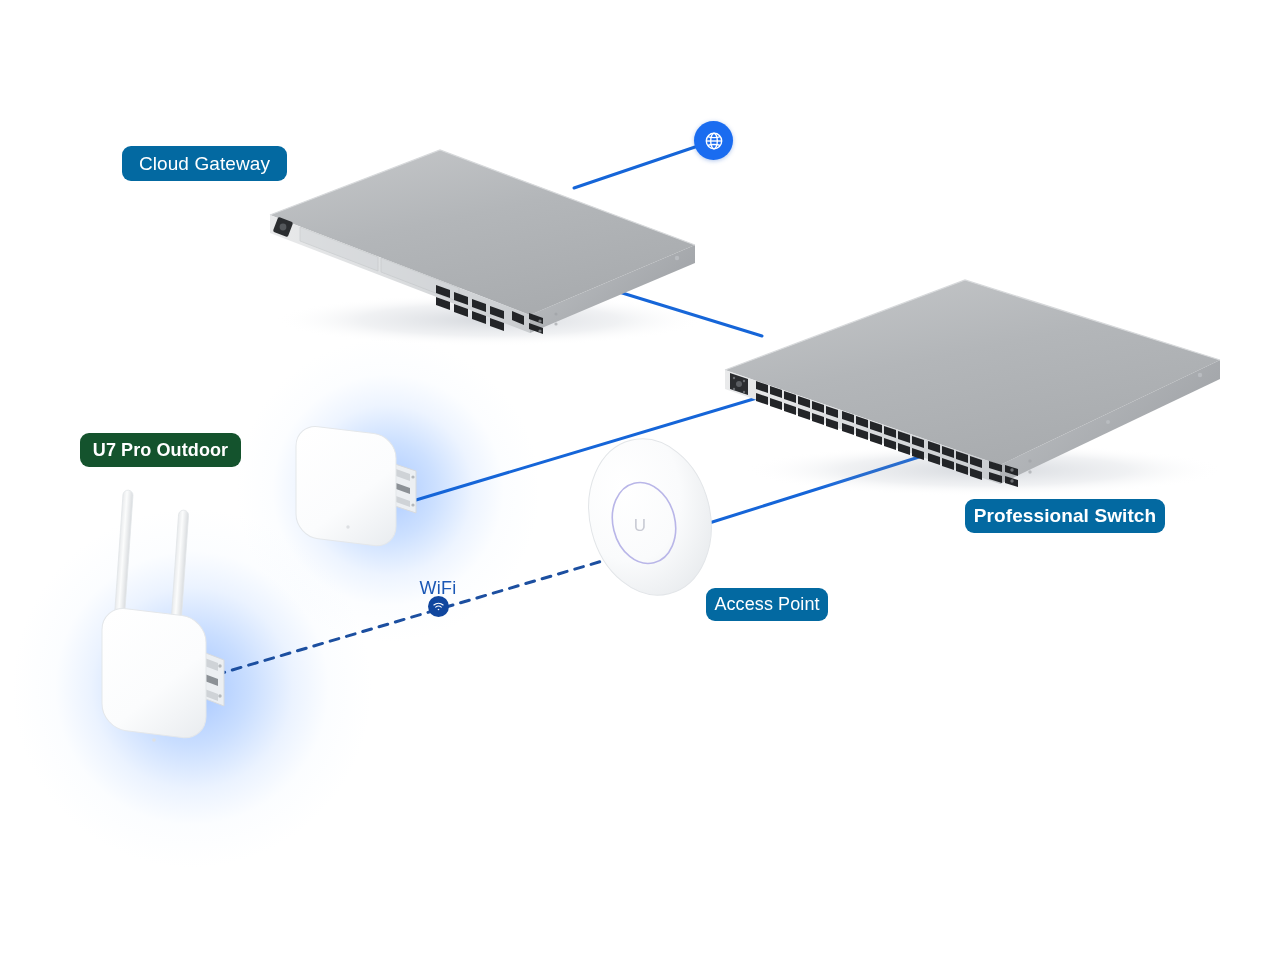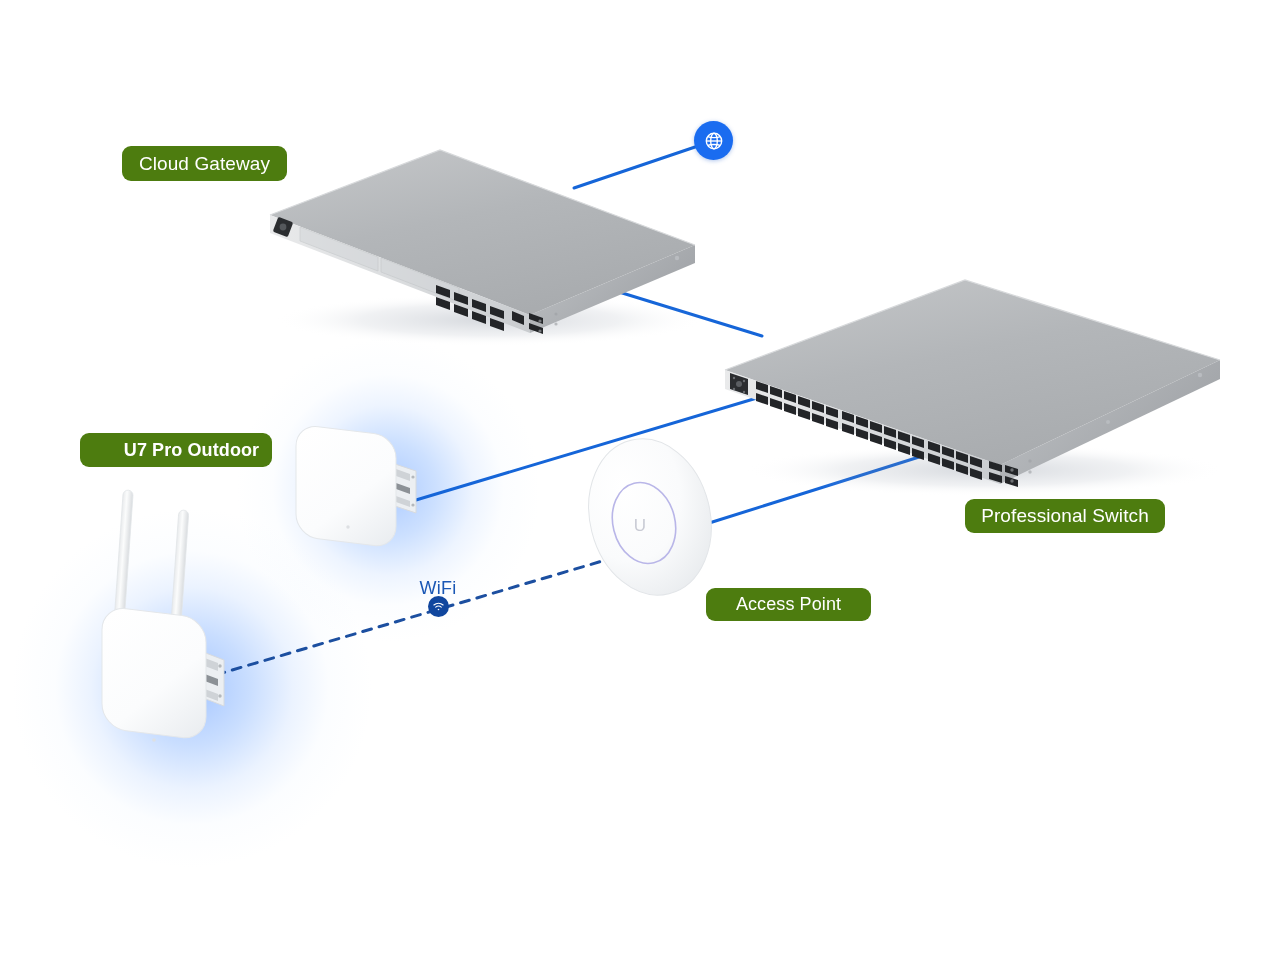--- a/index.html
+++ b/index.html
@@ -39,27 +39,27 @@
 
   
   .label{
     position:absolute;
     display:flex;align-items:center;justify-content:center;
     color:#ffffff;
     border-radius:9px;
     white-space:nowrap;
     letter-spacing:.1px;
   }
-  .label.grey{background:#4d7c0f;}
-  .label.blue{background:#4d7c0f;padding-left:31px;}
+  .label.grey{background:#0369a1;}
+  .label.blue{background:#14532d;}
 
   #label-cloud-gateway{left:122px;top:146px;width:165px;height:35px;font-size:19px;}
   #label-u7{left:80px;top:433px;width:161px;height:34px;font-size:18px;font-weight:700;}
-  #label-switch{left:965px;top:499px;width:200px;height:34px;font-size:19px;}
-  #label-ap{left:706px;top:588px;width:165px;height:33px;font-size:18px;}
+  #label-switch{left:965px;top:499px;width:200px;height:34px;font-size:19px;font-weight:bold;}
+  #label-ap{left:706px;top:588px;width:122px;height:33px;font-size:18px;}
 
   
   #wifi-marker{position:absolute;left:405px;top:570px;width:66px;height:55px;}
   #wifi-text{
     position:absolute;left:0;top:8px;width:66px;text-align:center;
     font-size:18px;color:#1a57b5;letter-spacing:.2px;
   }
   #wifi-badge{
     position:absolute;left:23px;top:26px;width:21px;height:21px;border-radius:50%;
     background:#10469e;display:flex;align-items:center;justify-content:center;

